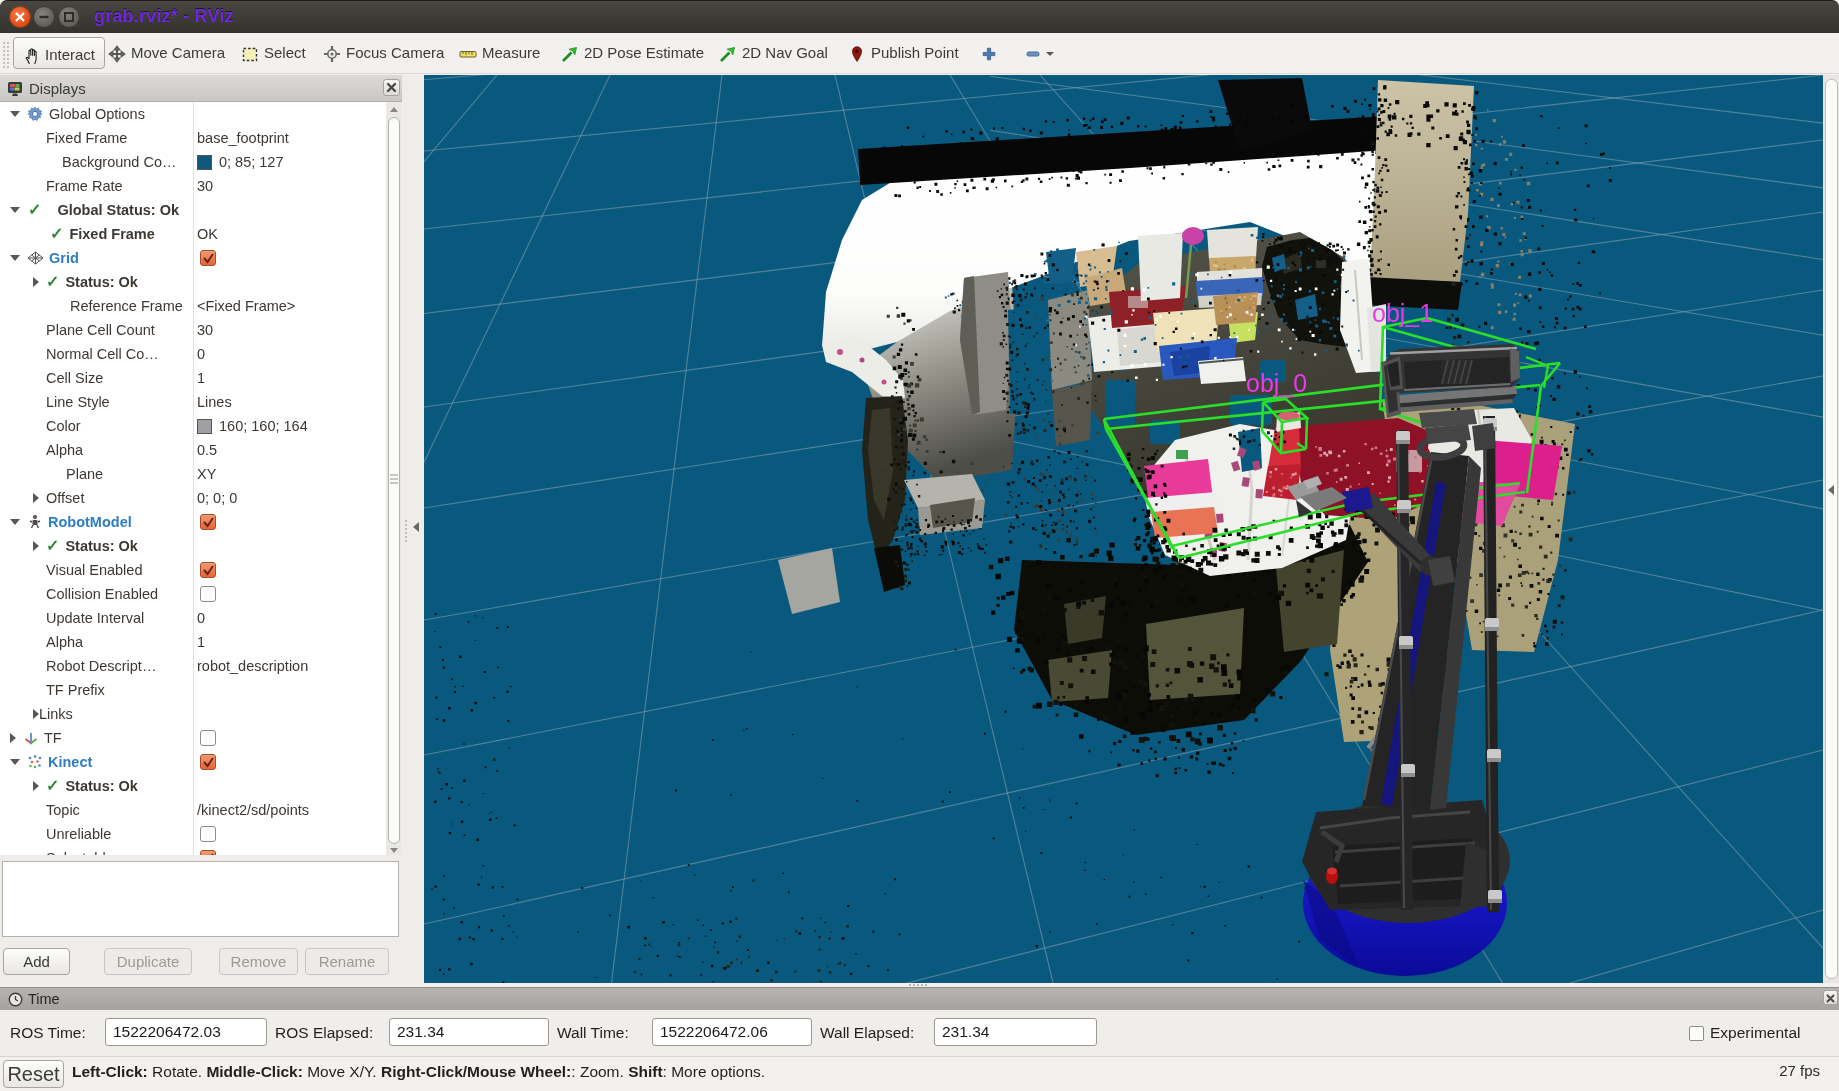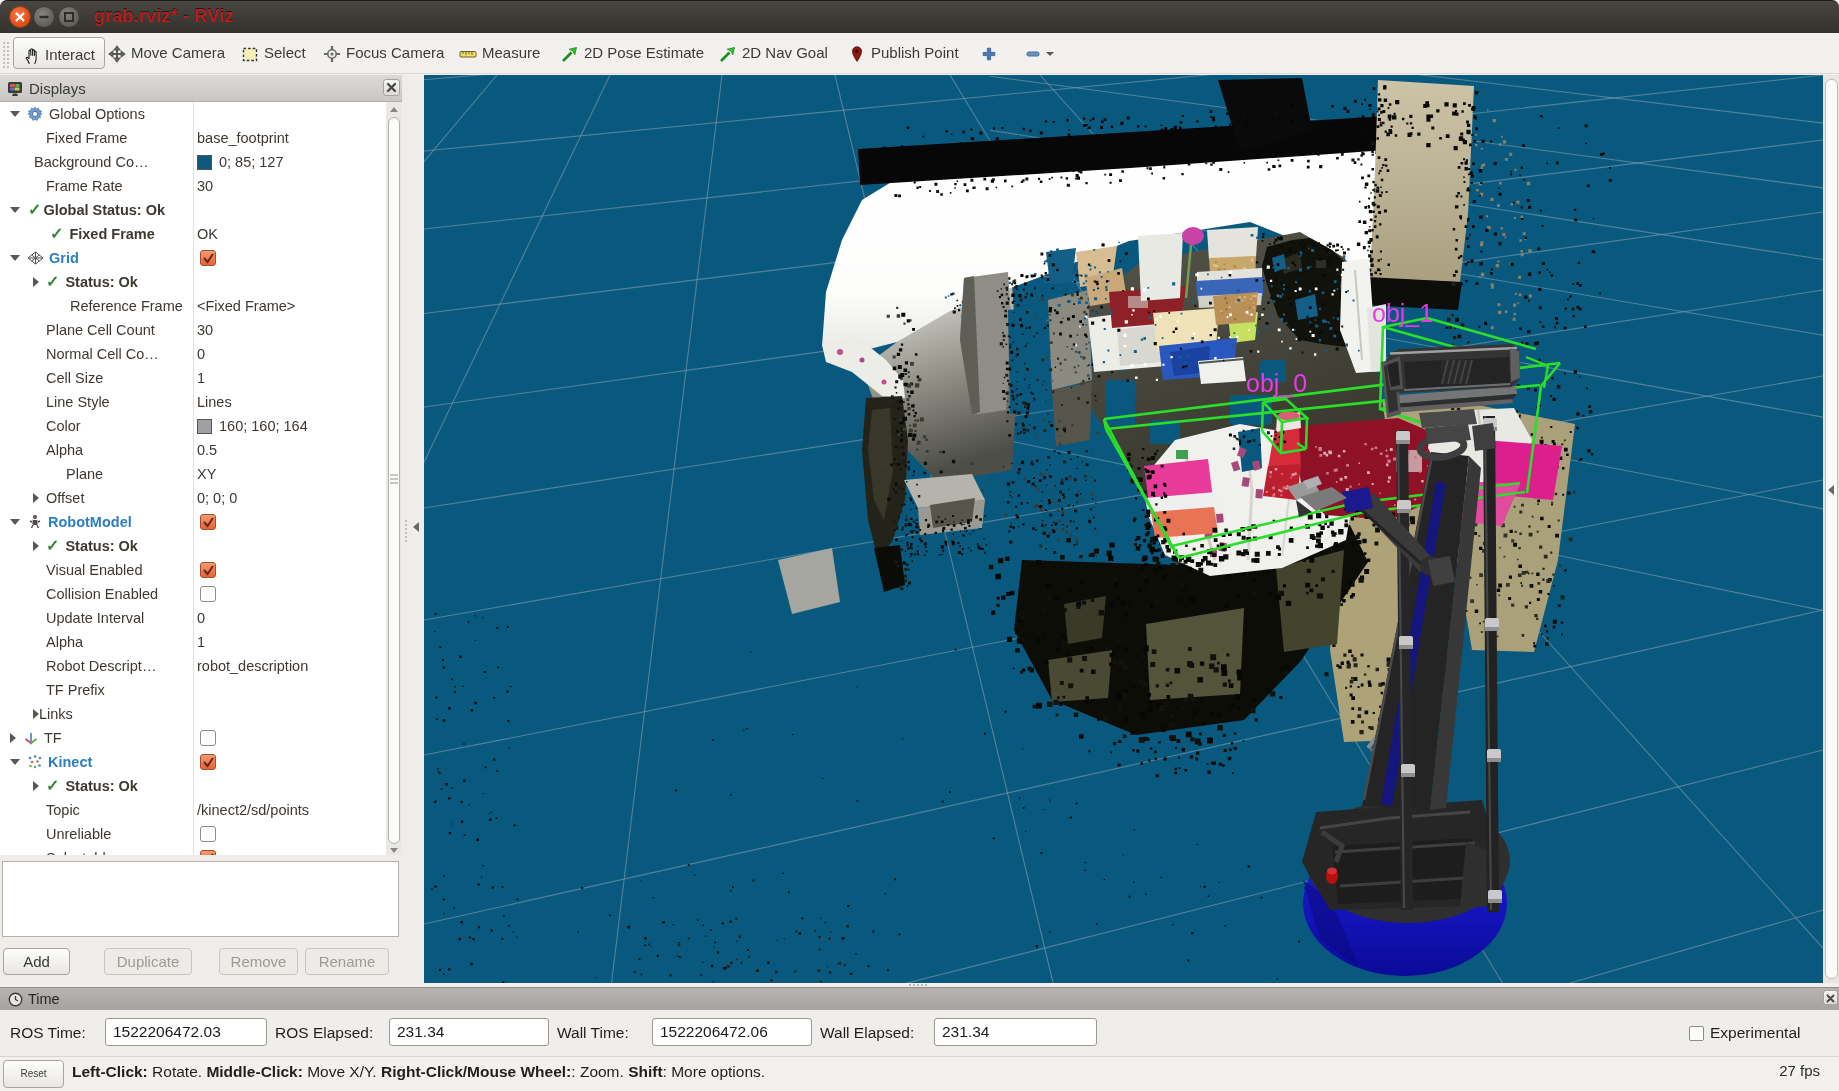--- a/index.html
+++ b/index.html
@@ -1,18 +1,18 @@
 <!DOCTYPE html>
 <html><head><meta charset="utf-8"><style>
 *{margin:0;padding:0;box-sizing:border-box}
 body{width:1839px;height:1091px;position:relative;overflow:hidden;font-family:"Liberation Sans",sans-serif;background:#f2f1ef}
 .abs{position:absolute}
 #titlebar{left:0;top:0;width:1839px;height:33px;background:linear-gradient(#484741,#3c3b36 55%,#33322e);border-top:1px solid #1c1b19;border-radius:7px 7px 0 0}
 .winbtn{position:absolute;top:6px;width:22px;height:22px;border-radius:50%}
-#title{position:absolute;left:94px;top:6px;font-size:18px;font-weight:bold;color:#b91c1c;text-shadow:0 -1px 0 #1a1a18;letter-spacing:0.2px}
+#title{position:absolute;left:94px;top:6px;font-size:18px;font-weight:bold;color:#6d28d9;text-shadow:0 -1px 0 #1a1a18;letter-spacing:0.2px}
 #toolbar{left:0;top:34px;width:1839px;height:40px;background:#f2f1ef;border-bottom:1px solid #dbd9d5}
 .tbtn{position:absolute;top:36px;height:33px;line-height:33px;font-size:15px;color:#3c3b37;white-space:nowrap}
 #interact{left:13px;top:37px;width:92px;height:32px;background:linear-gradient(#fdfdfc,#e9e7e3);border:1px solid #a8a49e;border-radius:4px;text-align:center;box-shadow:0 1px 0 #fff inset}
 #dispanel{left:0;top:75px;width:402px;height:910px;background:#efedea}
 #disphead{left:0;top:75px;width:402px;height:27px;background:linear-gradient(#dcdad6,#c9c7c3);border-bottom:1px solid #b2afaa;font-size:15px;color:#3a3a36}
 #tree{left:0;top:102px;width:386px;height:753px;background:#fff;overflow:hidden}
 .row{position:absolute;height:24px;line-height:24px;font-size:14.5px;color:#3e3832;white-space:nowrap}
 .cdiv{position:absolute;left:193px;top:102px;width:1px;height:753px;background:#e2e0dc}
 .val{position:absolute;left:197px}
 .bname{color:#2d7dc5;font-weight:bold}
@@ -27,21 +27,21 @@
 #thumb{left:387.5px;top:117px;width:12px;height:727px;background:#fbfbfa;border:1px solid #b4b1ac;border-radius:6px}
 #descbox{left:2px;top:861px;width:397px;height:76px;background:#fff;border:1px solid #b3b0aa}
 .pbtn{position:absolute;top:948px;height:27px;border-radius:4px;font-size:15px;text-align:center;line-height:25px}
 .pbtn.en{background:linear-gradient(#fdfdfc,#e9e7e3);border:1px solid #a8a49e;color:#3a3a36}
 .pbtn.dis{background:#edebe8;border:1px solid #c9c6c1;color:#9d9a92}
 #timehead{left:0;top:987px;width:1839px;height:23px;background:linear-gradient(#b6b4b1,#a5a3a0);border-top:1px solid #8f8d89;font-size:14.5px;color:#262622}
 #timerow{left:0;top:1010px;width:1839px;height:46px;background:#f0eeeb}
 .tlabel{position:absolute;top:1024px;font-size:15.5px;color:#211f1d}
 .tfield{position:absolute;top:1018px;height:28px;background:#fff;border:1px solid #9b9890;border-radius:3px;font-size:15.5px;color:#1a1a18;line-height:26px;padding-left:7px}
 #statusbar{left:0;top:1056px;width:1839px;height:35px;background:#f2f1ef;border-top:1px solid #d8d5d0}
-#resetbtn{position:absolute;left:3px;top:1060px;width:61px;height:28px;background:linear-gradient(#fdfdfc,#e9e7e3);border:1px solid #a8a49e;border-radius:4px;font-size:10px;color:#3a3a36;text-align:center;line-height:26px}
+#resetbtn{position:absolute;left:3px;top:1060px;width:61px;height:28px;background:linear-gradient(#fdfdfc,#e9e7e3);border:1px solid #a8a49e;border-radius:4px;font-size:20px;color:#3a3a36;text-align:center;line-height:26px}
 #helptext{position:absolute;left:72px;top:1063px;font-size:15.5px;color:#211f1d}
 #fps{position:absolute;right:19px;top:1062px;font-size:15px;color:#2a2a28}
 #rightstrip{left:1823px;top:75px;width:16px;height:908px;background:#e8e6e3}
 #rthumb{left:1824.5px;top:79px;width:13px;height:900px;background:#fbfbfa;border:1px solid #c0bdb8;border-radius:6px}
 #vsplit{left:402px;top:75px;width:22px;height:910px;background:#efedea}
 </style></head><body>
 <div id="titlebar" class="abs"></div>
 <div class="winbtn" style="left:9px;background:radial-gradient(circle at 40% 35%,#f8794a,#df4b16 70%);border:1px solid #a33a10"><svg width="20" height="20">
       <path d="M6 6l8 8M14 6l-8 8" stroke="#fff" stroke-width="2.2"></path>
     </svg></div>
@@ -439,26 +439,26 @@
     </svg></div>
 <div id="tree" class="abs"></div>
 <div class="cdiv"></div>
 <div class="abs" style="left:0;top:102px;width:386px;height:753px;overflow:hidden;background:#fff">
     <div class="row" style="left:0;top:0px;width:386px"><span style="margin-left:10px"><span class="arrow" style="border-left:5px solid transparent;border-right:5px solid transparent;border-top:6px solid #5a5853;margin-bottom:3px"></span></span><span style="margin-left:7px"><svg width="16" height="16" viewBox="0 0 16 16" style="vertical-align:-3px">
           <path d="M8 1l1 2.2L11.5 2l.5 2.5L14.5 5l-1.2 2.2L15 8l-2.2 1 .7 2.5-2.5.5L10 14.5 8 13.2 6 14.5l-1-2.5-2.5-.5.7-2.5L1 8l1.7-.8L1.5 5 4 4.5 4.5 2 7 3.2z" fill="#6f9bd1" stroke="#4a72a8" stroke-width="0.7"></path>
           <circle cx="8" cy="8" r="2.6" fill="#fff" stroke="#4a72a8"></circle>
         </svg></span><span style="margin-left:6px">Global Options</span></div>
     <div class="row" style="left:0;top:24px;width:386px"><span style="margin-left:46px">Fixed Frame</span></div>
     <div class="row val" style="top:24px">base_footprint</div>
-    <div class="row" style="left:0;top:48px;width:386px"><span style="margin-left:34px">Background Co…</span></div>
+    <div class="row" style="left:0;top:48px;width:386px"><span style="margin-left:62px">Background Co…</span></div>
     <div class="sw" style="left:197px;top:52.5px;background:#10587e"></div>
     <div class="row" style="left:219px;top:48px">0; 85; 127</div>
     <div class="row" style="left:0;top:72px;width:386px"><span style="margin-left:46px">Frame Rate</span></div>
     <div class="row val" style="top:72px">30</div>
-    <div class="row" style="left:0;top:96px;width:386px"><span style="margin-left:10px"><span class="arrow" style="border-left:5px solid transparent;border-right:5px solid transparent;border-top:6px solid #5a5853;margin-bottom:3px"></span></span><span style="margin-left:8px" class="chk">✓</span><span style="margin-left:2px" class="bold">Global Status: Ok</span></div>
+    <div class="row" style="left:0;top:96px;width:386px"><span style="margin-left:10px"><span class="arrow" style="border-left:5px solid transparent;border-right:5px solid transparent;border-top:6px solid #5a5853;margin-bottom:3px"></span></span><span style="margin-left:8px" class="chk">✓</span><span style="margin-left:16px" class="bold">Global Status: Ok</span></div>
     <div class="row" style="left:0;top:120px;width:386px"><span style="margin-left:50px" class="chk">✓</span><span style="margin-left:6px" class="bold">Fixed Frame</span></div>
     <div class="row val" style="top:120px">OK</div>
     <div class="row" style="left:0;top:144px;width:386px"><span style="margin-left:10px"><span class="arrow" style="border-left:5px solid transparent;border-right:5px solid transparent;border-top:6px solid #5a5853;margin-bottom:3px"></span></span><span style="margin-left:7px"><svg width="17" height="14" viewBox="0 0 17 14" style="vertical-align:-2px">
           <g stroke="#55534e" stroke-width="1" fill="none">
             <path d="M8.5 1L16 7l-7.5 6L1 7z"></path>
             <path d="M4.7 4L12.3 10M12.3 4L4.7 10M8.5 1v12M1 7h15"></path>
           </g>
         </svg></span><span style="margin-left:5px" class="bname">Grid</span></div>
     <div class="cb cbc" style="left:200px;top:148px"><svg width="15" height="15">
         <path d="M3 7l3.5 4L12 3" stroke="#6a2810" stroke-width="2" fill="none"></path>

